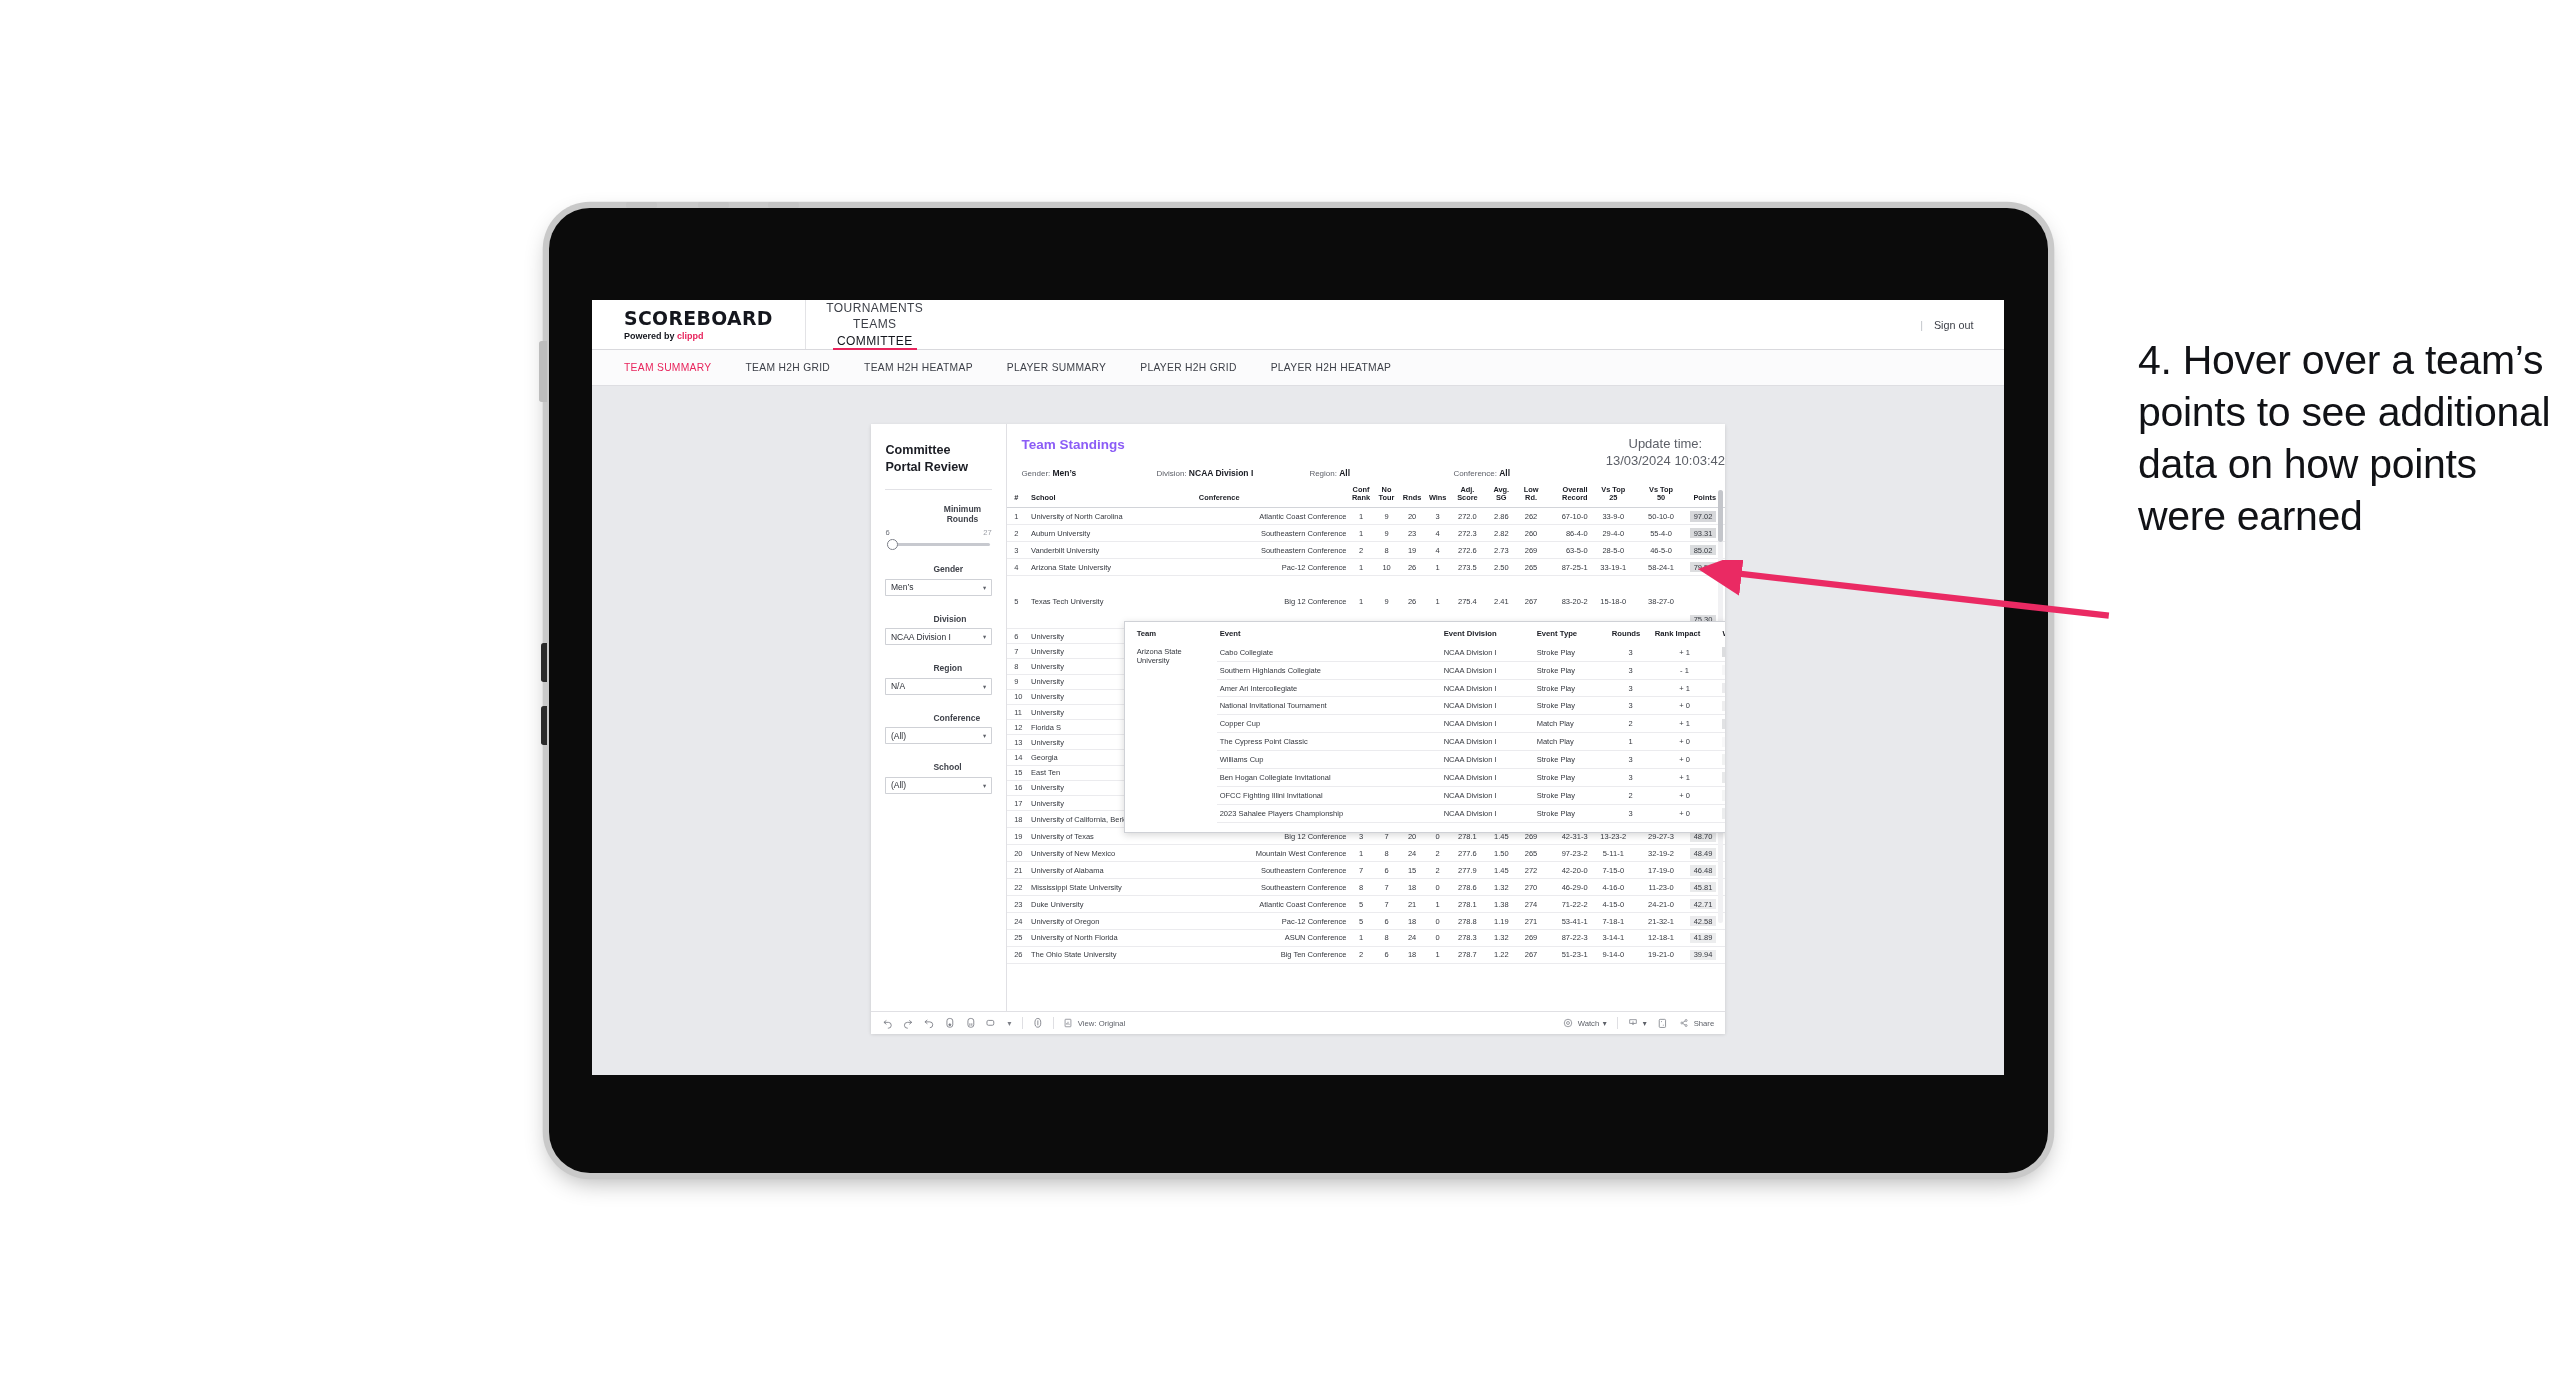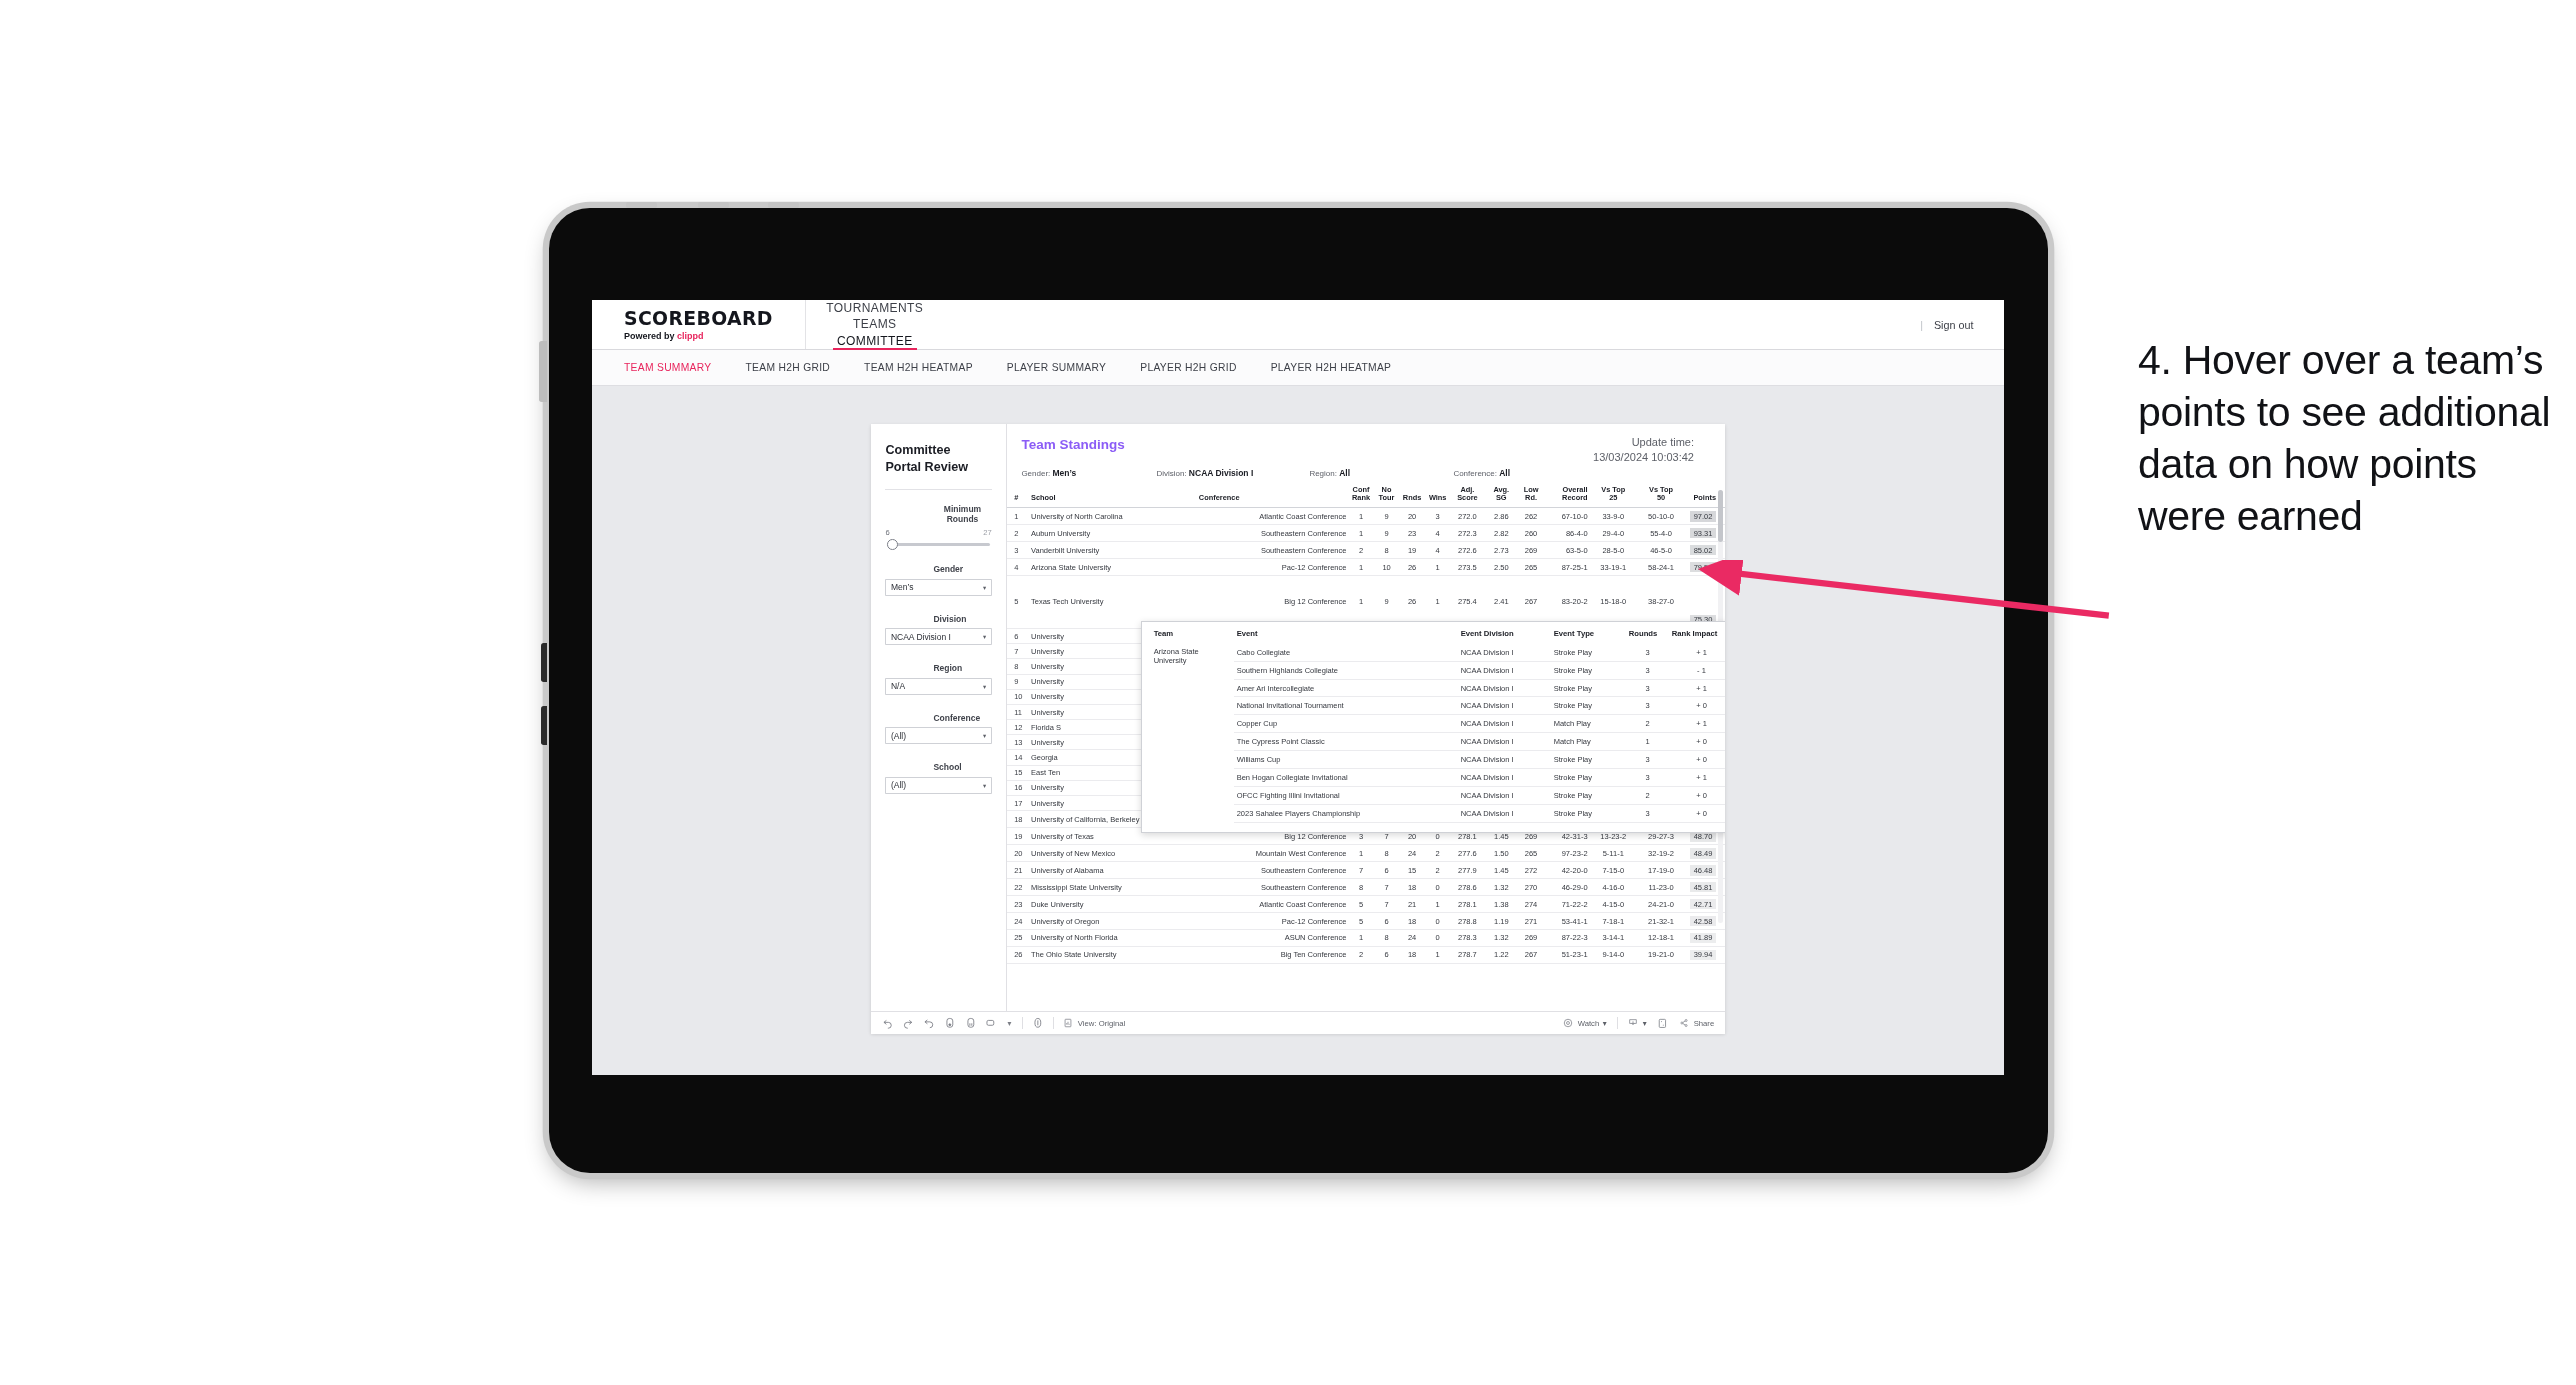--- a/index.html
+++ b/index.html
@@ -108,22 +108,22 @@
     display: flex; align-items: center; padding: 0 4.5px;
     font-size: 8.5px; color: #2c2f36; position: relative;
   }
   .select .caret { margin-left: auto; font-size: 6.3px; color: #5d6views; color:#5d6068; }
 
   
   .standings { flex: 1; position: relative; padding: 12.6px 0 0 0; overflow: hidden; }
   .st-head { padding: 0 14.4px 0 14.4px; position: relative; }
   .st-title { font-size: 13.5px; font-weight: 700; color: #8b5cf6; }
   .update {
-    position: absolute; right: 31px; top: -1.8px; text-align: right;
-    font-size: 11px; color: #5c5f67; line-height: 1.35;
+    position: absolute; right: 0; top: -1.8px; text-align: center;
+    font-size: 13px; color: #5c5f67; line-height: 1.35;
   }
   .st-meta { display: flex; margin-top: 16px; font-size: 8px; color: #5c5f67; }
   .st-meta > div { margin-right: 0; }
   .st-meta b { color: #1b1d24; font-weight: 700; font-size: 8.5px; }
   .m1 { width: 135px; } .m2 { width: 153px; } .m3 { width: 144px; }
 
   table.grid { width: 100%; border-collapse: collapse; margin-top: 8px;
                font-size: 7.5px; color: #35383f; table-layout: fixed; }
   table.grid thead th {
     font-weight: 700; color: #1b1d24; font-size: 7.4px; line-height: 1.15;
@@ -143,21 +143,21 @@
   .c-pts { width: 36px; text-align: right; padding-right: 9px !important; }
   .pts-cell { display:inline-block; padding: 0.9px 3.6px; }
 
   .vscroll { position: absolute; right: 1.8px; top: 66px; width: 5.4px;
              height: 433px; background: #f1f1f3; border-radius: 2.7px; }
   .vscroll .thumb { position: absolute; top: 0; left: 0; width: 5.4px; height: 52px;
                     background: #c4c6cb; border-radius: 2.7px; }
 
   
   .tooltip {
-    position: absolute; left: 134px; top: 197px; width: 628px;
+    position: absolute; left: 117px; top: 197px; width: 628px;
     background: #fff; border: 0.9px solid #cfd1d6;
     box-shadow: 0 1.8px 7.2px rgba(0,0,0,.16); padding: 7.2px 9px 9px 9px; z-index: 20;
   }
   table.tt { width: 100%; border-collapse: collapse; font-size: 7.5px; color: #35383f;
              table-layout: fixed; }
   table.tt thead th { font-weight: 700; color: #1b1d24; font-size: 7.7px;
                       padding: 0 2.7px 5.4px 2.7px; text-align: left; }
   table.tt tbody td { padding: 3.1px 2.7px; border-bottom: 0.9px solid #ebebee; }
   .t-team { width: 83px; } .t-event { width: 224px; }
   .t-div { width: 93px; } .t-type { width: 75px; }

